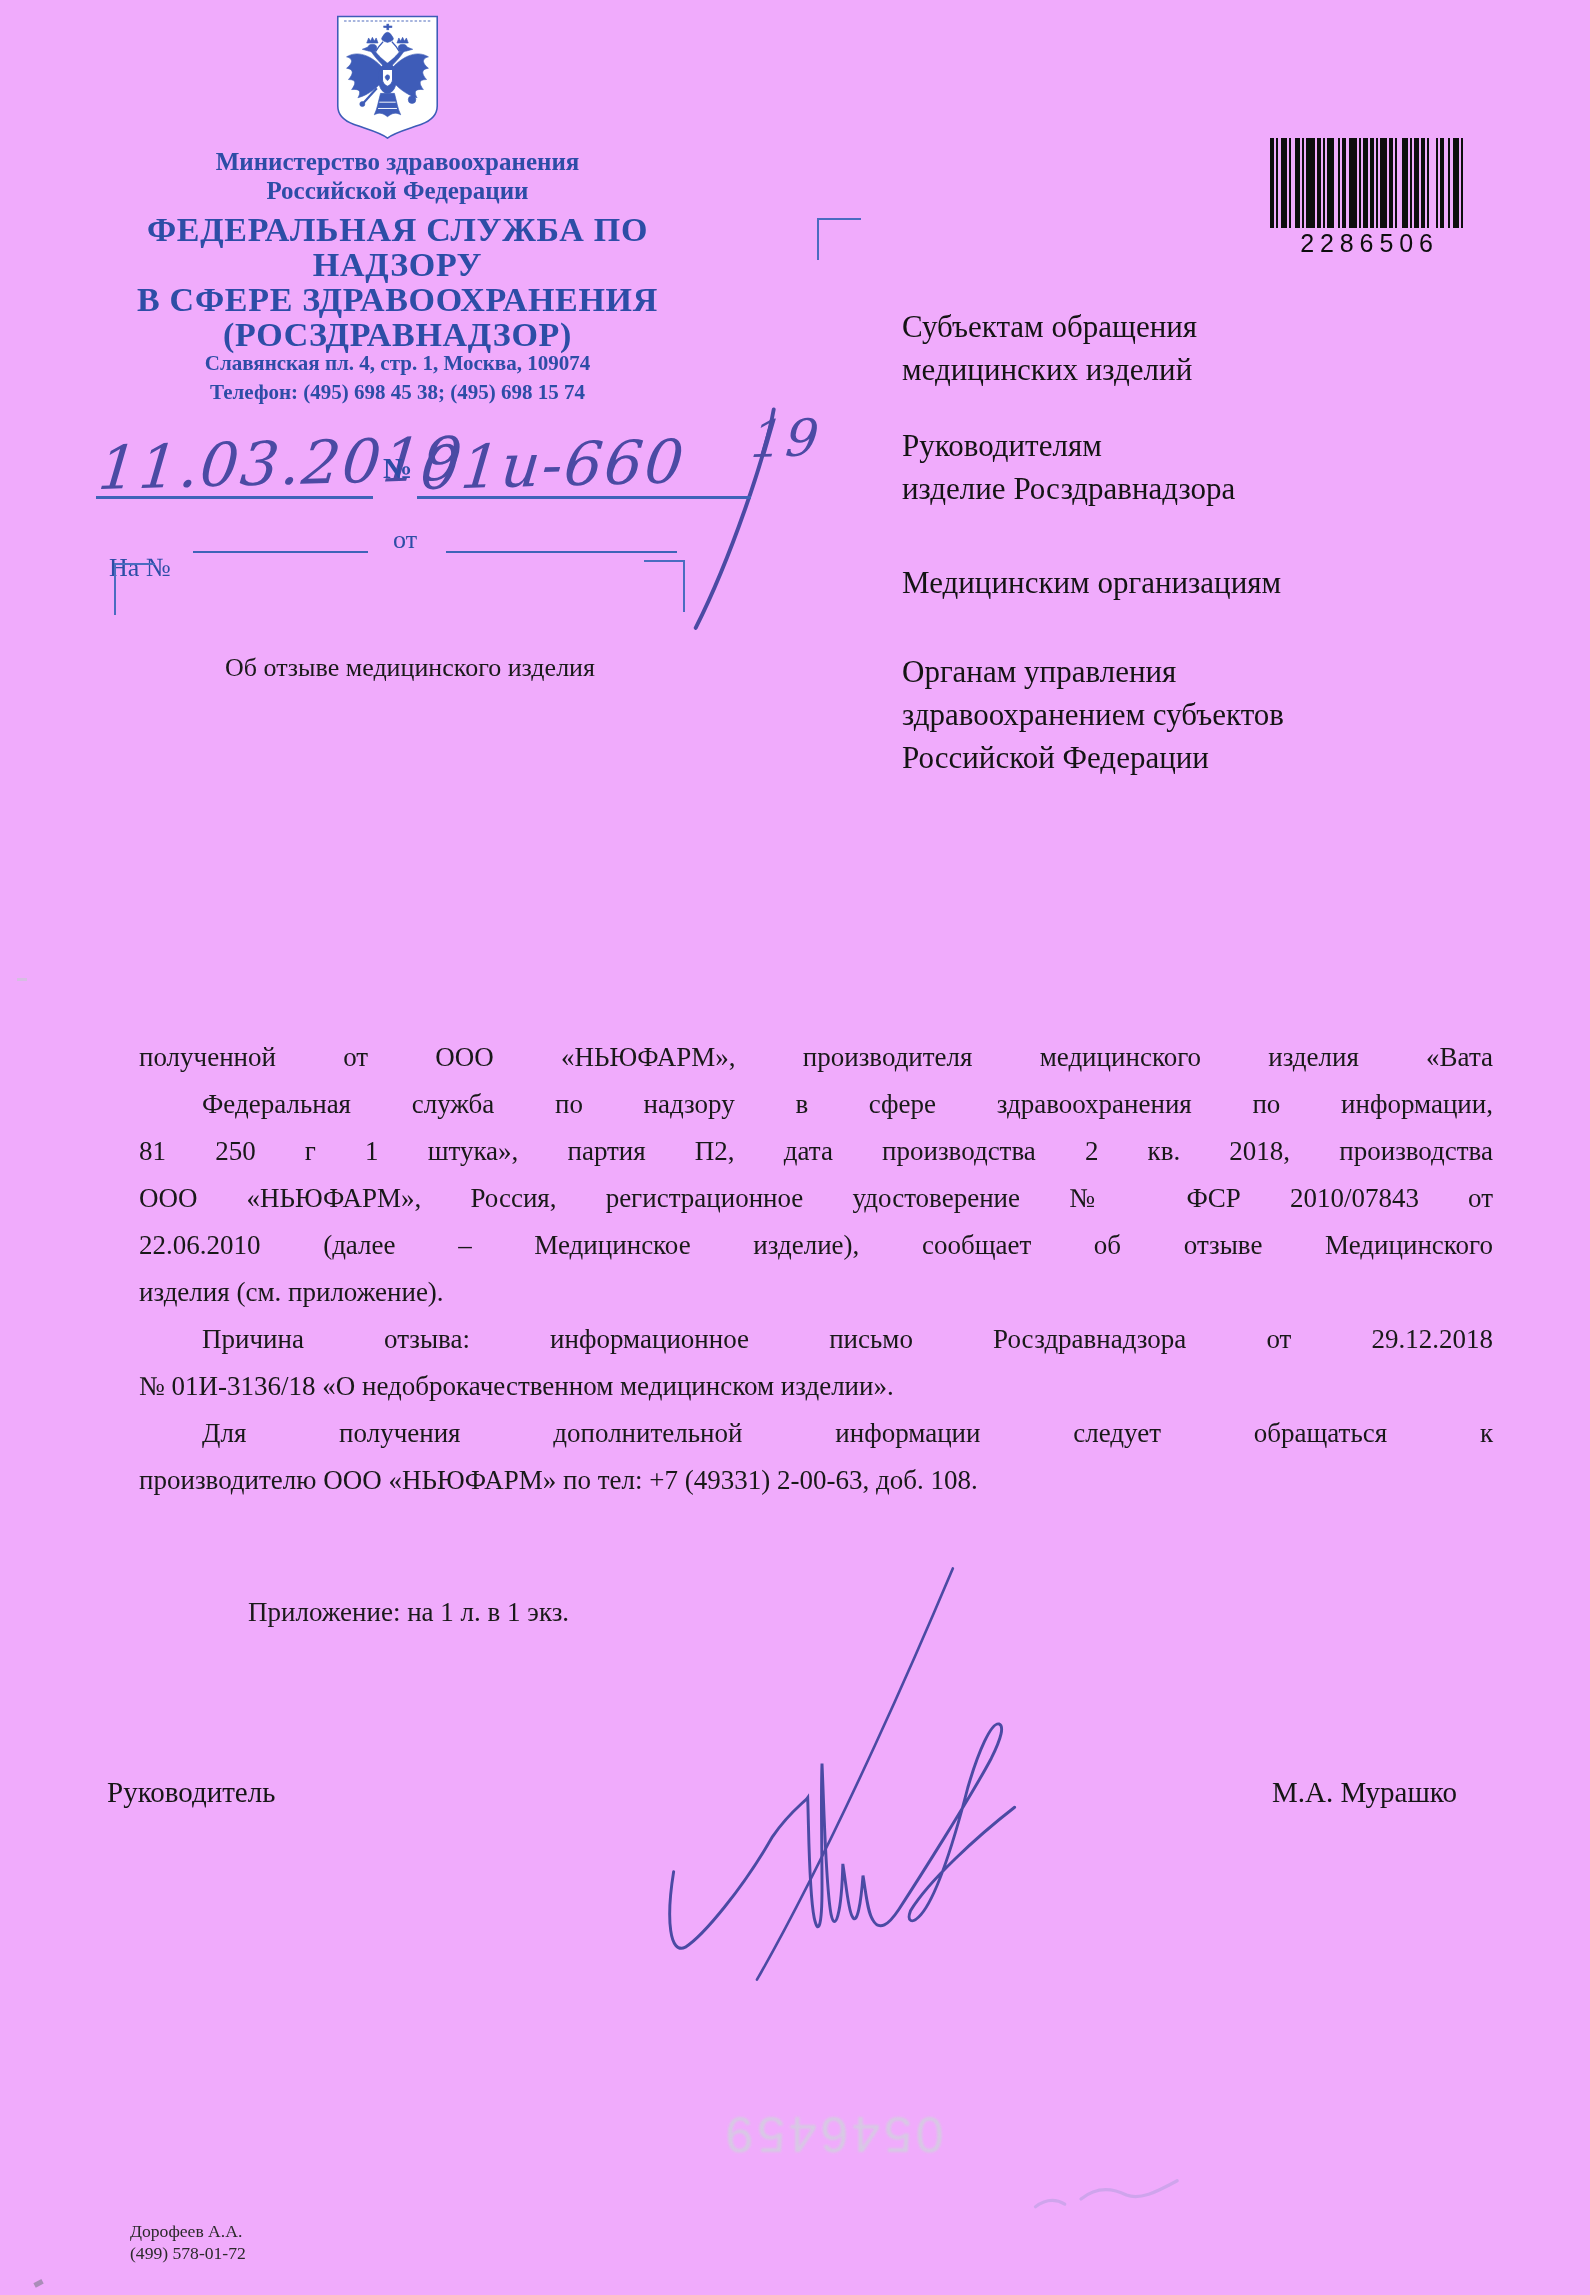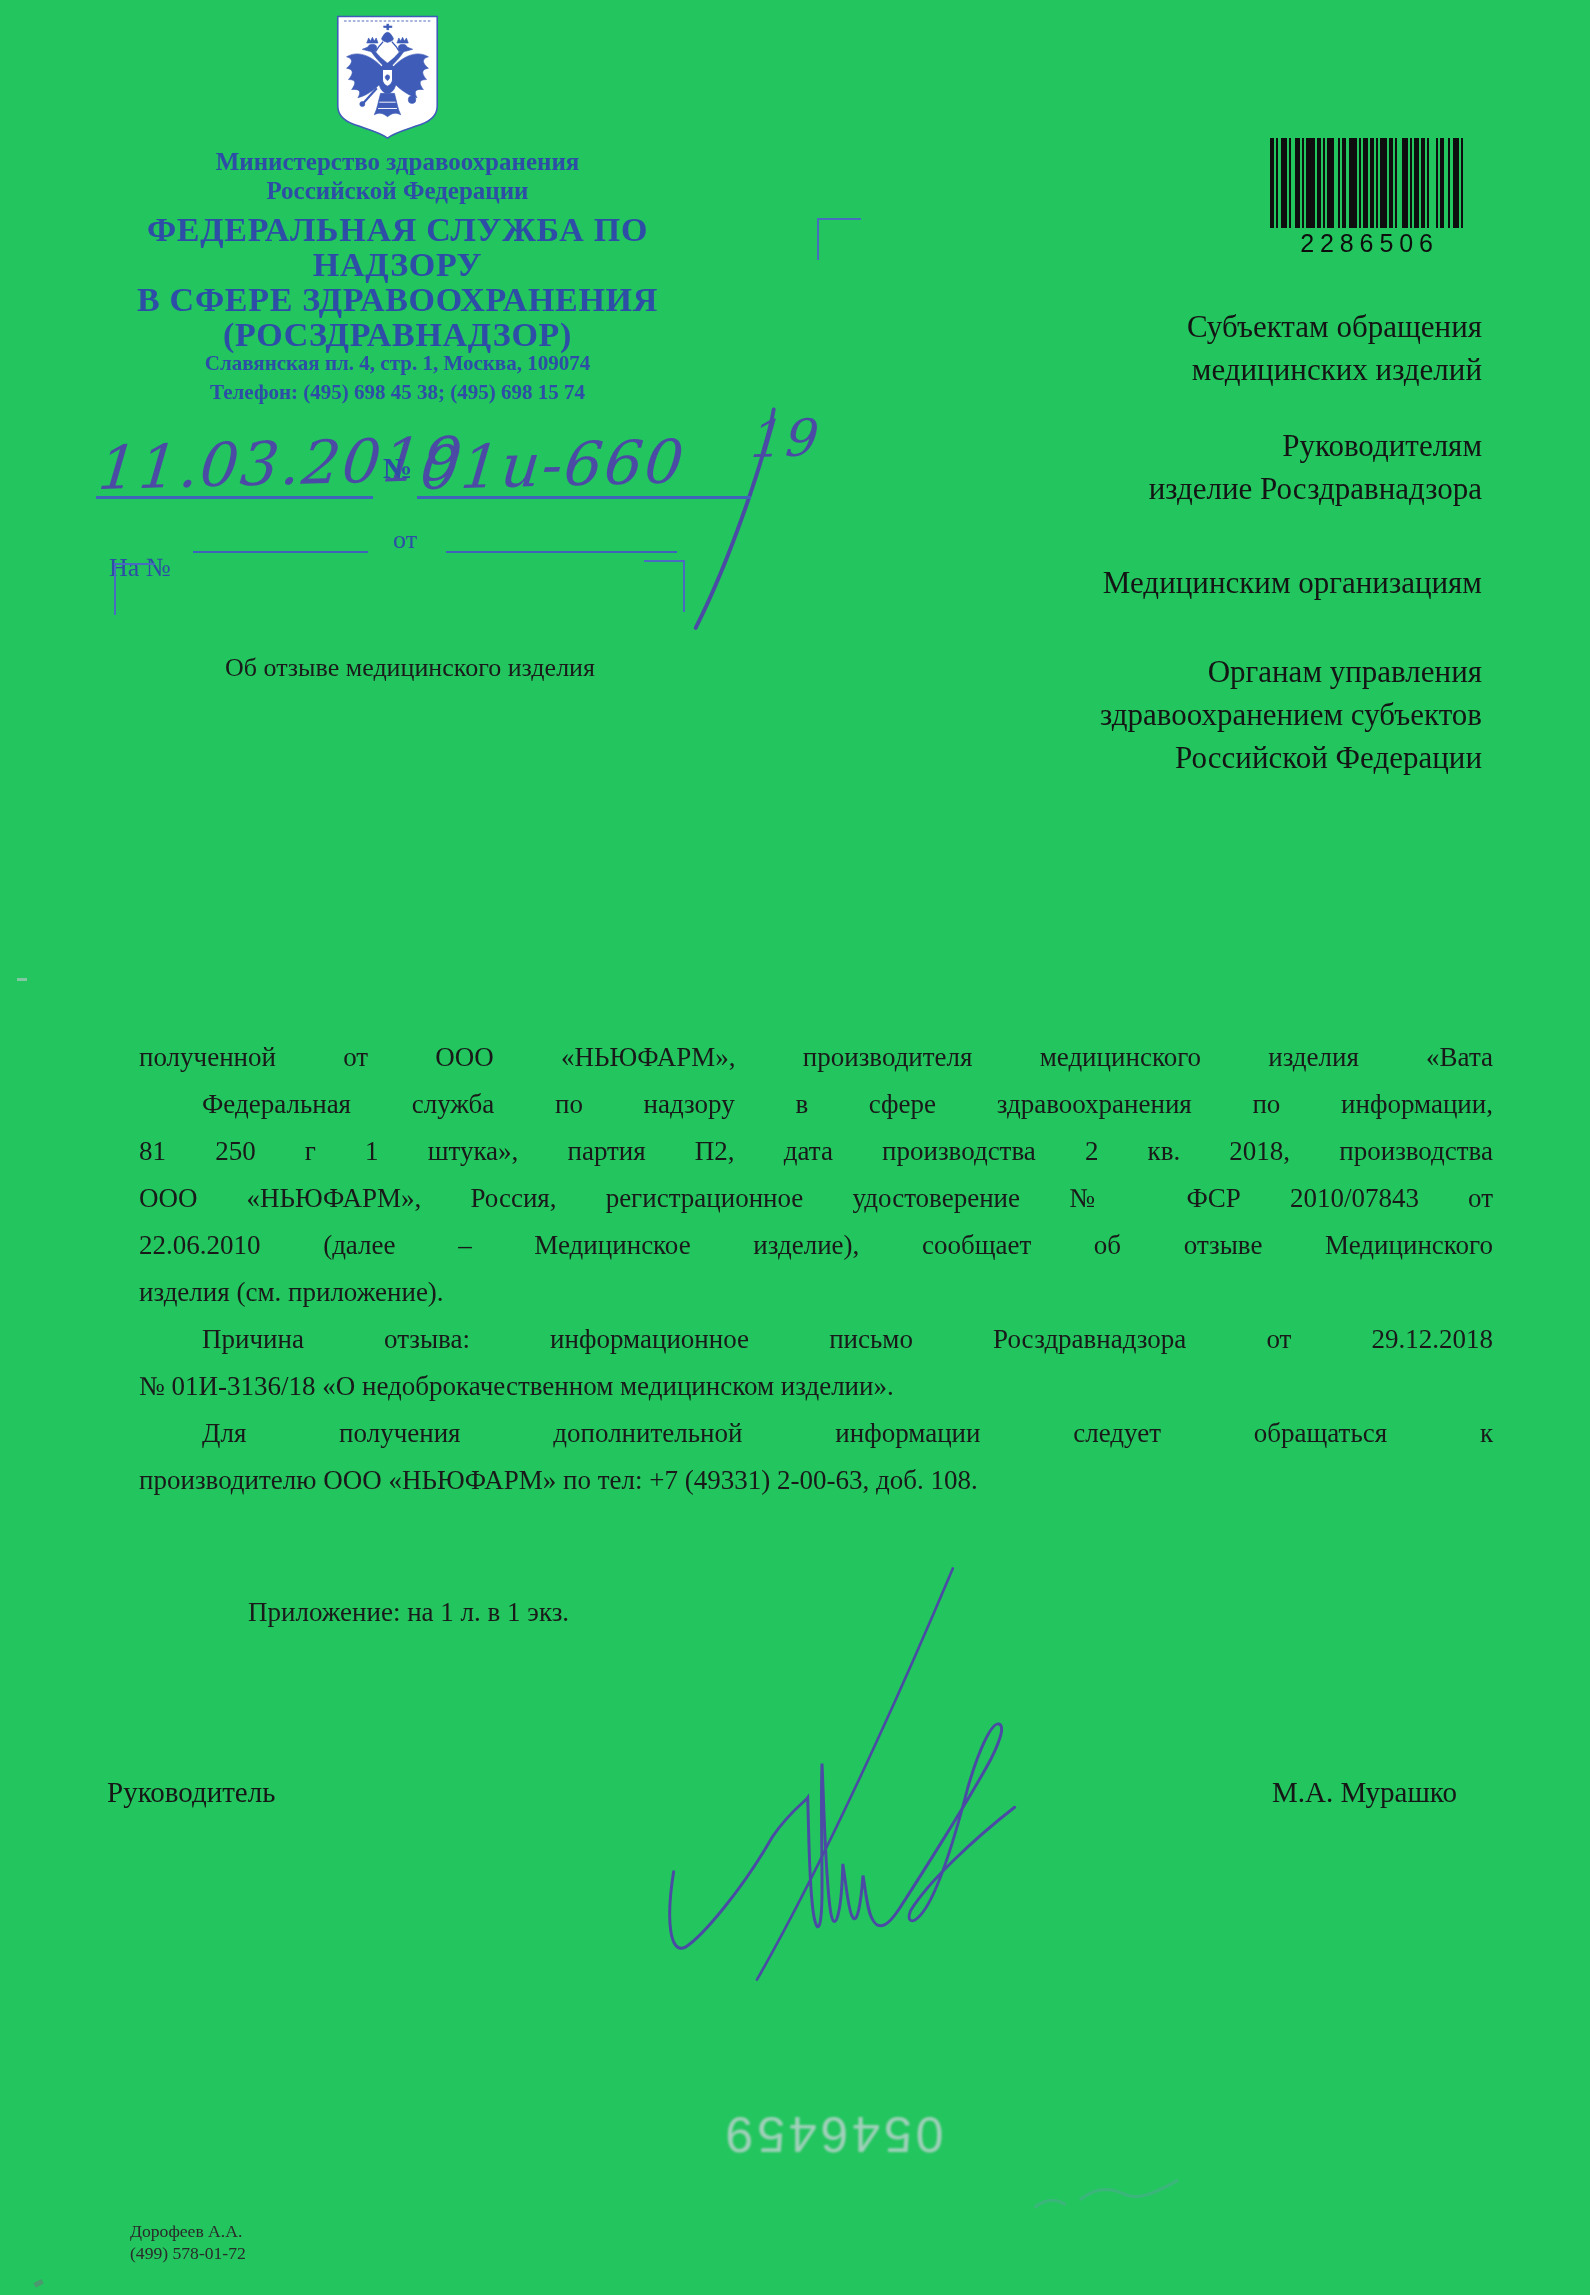--- a/index.html
+++ b/index.html
@@ -1,20 +1,20 @@
 <!DOCTYPE html>
 <html lang="ru" style="font-size:10.4px"><head>
 <meta charset="utf-8">
 <style>
   html,body{margin:0;padding:0;background:#888;}
   .page{
     position:relative;
     width:1591px;height:2295px;
     margin:0 auto;
-    background:#22c55e;
+    background:#f0abfc;
     font-family:"Liberation Serif","DejaVu Serif",serif;
     color:#1c1c1e;
     overflow:hidden;
   }
   .abs{position:absolute;}
   
   .lh-col{left:72px;width:651px;text-align:center;color:#2d4da6;}
   .ministry{top:147px;font-size:25px;font-weight:bold;line-height:29px;}
   .service{top:212px;font-size:34px;font-weight:bold;line-height:35px;letter-spacing:0.7px;}
   .addr{top:349px;font-size:21px;font-weight:600;line-height:29px;}
@@ -41,21 +41,21 @@
   .corner-addr{left:817px;top:218px;width:42px;height:40px;border:0 solid #4a6cc0;border-left-width:2.6px;border-top-width:2.6px;}
   
   .barcode{left:1270px;top:138px;width:199px;height:90px;display:flex;align-items:stretch;}
   .barcode .bar{background:#0e0e0e;height:100%;}
   .barcode-num{
     left:1270px;top:229px;width:199px;text-align:center;
     font-family:"Liberation Sans","DejaVu Sans",sans-serif;
     font-size:25px;letter-spacing:5.9px;color:#0d0d0d;
   }
   
-  .recipients{left:902px;top:305px;width:580px;text-align:right;font-size:31px;line-height:43px;color:#141414;}
+  .recipients{left:902px;top:305px;width:580px;text-align:left;font-size:31px;line-height:43px;color:#141414;}
   .recipient-group{margin:0;}
   .recipient-group:nth-child(2){margin-top:33px;}
   .recipient-group:nth-child(3){margin-top:51px;}
   .recipient-group:nth-child(4){margin-top:46px;}
   
   .subject{left:225px;top:653px;font-size:26px;color:#1a1a1a;}
   .body-block{left:139px;top:1034px;width:1354px;font-size:27px;color:#191919;}
   .body-line{height:47px;line-height:47px;text-align:justify;text-align-last:justify;}
   .body-line.first{text-indent:63px;}
   .body-line.end{text-align-last:left;}

